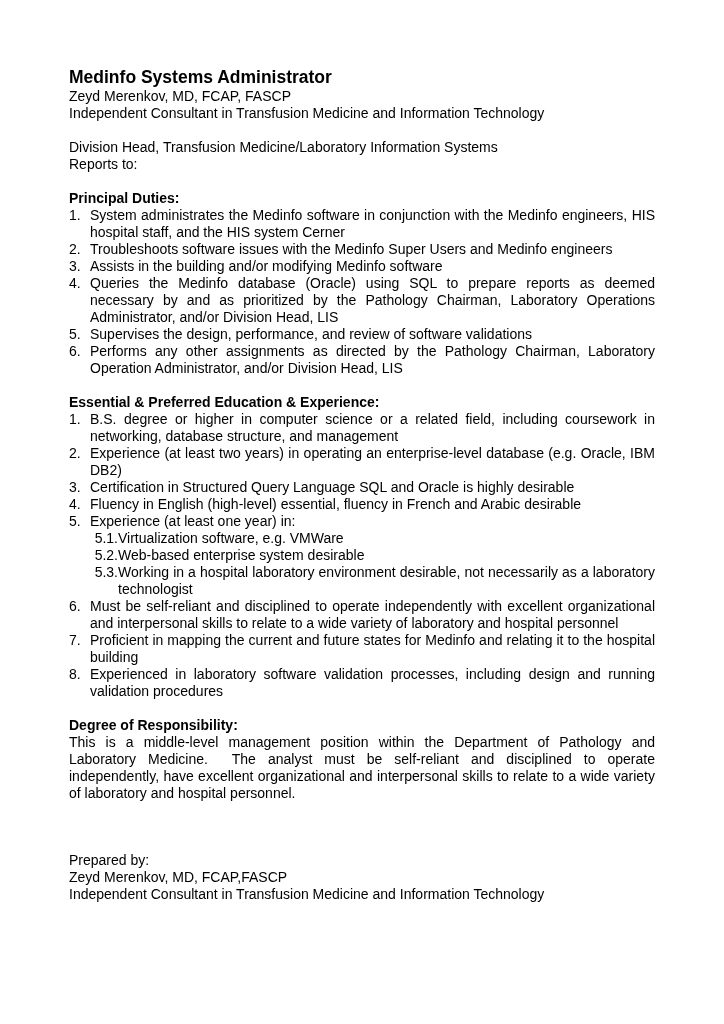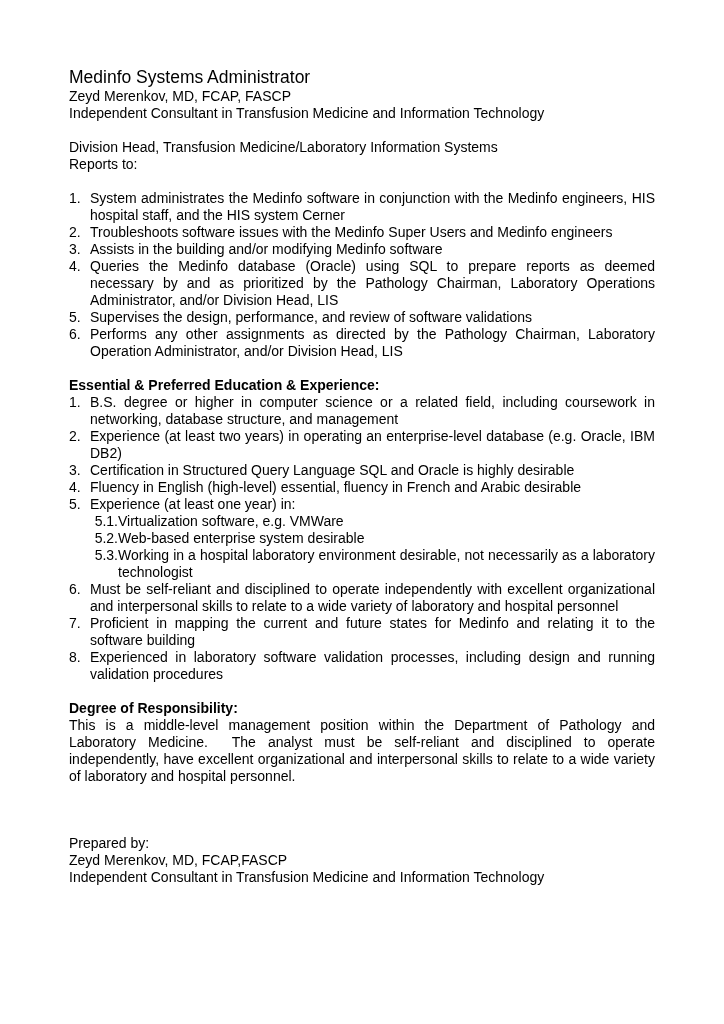--- a/index.html
+++ b/index.html
@@ -13,21 +13,21 @@
   .page {
     width: 724px;
     min-height: 1024px;
     background: #ffffff;
     padding: 66px 69px 40px 69px;
     font-size: 14px;
     line-height: 17px;
   }
   .doc-title {
     font-size: 17.5px;
-    font-weight: normal;
+    font-weight: bold;
     line-height: 22px;
   }
   .bold { font-weight: normal; }
   .section { margin-top: 17px; }
   .heading { font-weight: bold; }
   .li { display: flex; }
   .li .num { flex: 0 0 21px; }
   .li .txt { flex: 1 1 auto; text-align: justify; }
   .li.sub { margin-left: 21px; }
   .li.sub .num { flex: 0 0 28px; text-align: right; }
@@ -44,20 +44,21 @@
     <div class="bold">Zeyd Merenkov, MD, FCAP, FASCP</div>
     <div class="bold">Independent Consultant in Transfusion Medicine and Information Technology</div>
   </header>
 
   <section class="section">
     <div class="bold">Division Head, Transfusion Medicine/Laboratory Information Systems</div>
     <div class="bold">Reports to:</div>
   </section>
 
   <section class="section">
+    <div class="heading">Principal Duties:</div>
     <div class="li">
       <span class="num">1.</span>
       <span class="txt">System administrates the Medinfo software in conjunction with the Medinfo engineers, HIS hospital staff, and the HIS system Cerner</span>
     </div>
     <div class="li">
       <span class="num">2.</span>
       <span class="txt">Troubleshoots software issues with the Medinfo Super Users and Medinfo engineers</span>
     </div>
     <div class="li">
       <span class="num">3.</span>
@@ -110,21 +111,21 @@
     <div class="li sub">
       <span class="num">5.3.</span>
       <span class="txt">Working in a hospital laboratory environment desirable, not necessarily as a laboratory technologist</span>
     </div>
     <div class="li">
       <span class="num">6.</span>
       <span class="txt">Must be self-reliant and disciplined to operate independently with excellent organizational and interpersonal skills to relate to a wide variety of laboratory and hospital personnel</span>
     </div>
     <div class="li">
       <span class="num">7.</span>
-      <span class="txt">Proficient in mapping the current and future states for Medinfo and relating it to the software building</span>
+      <span class="txt">Proficient in mapping the current and future states for Medinfo and relating it to the hospital building</span>
     </div>
     <div class="li">
       <span class="num">8.</span>
       <span class="txt">Experienced in laboratory software validation processes, including design and running validation procedures</span>
     </div>
   </section>
 
   <section class="section">
     <div class="heading">Degree of Responsibility:</div>
     <p class="para">This is a middle-level management position within the Department of Pathology and Laboratory Medicine.&nbsp; The analyst must be self-reliant and disciplined to operate independently, have excellent organizational and interpersonal skills to relate to a wide variety of laboratory and hospital personnel.</p>

